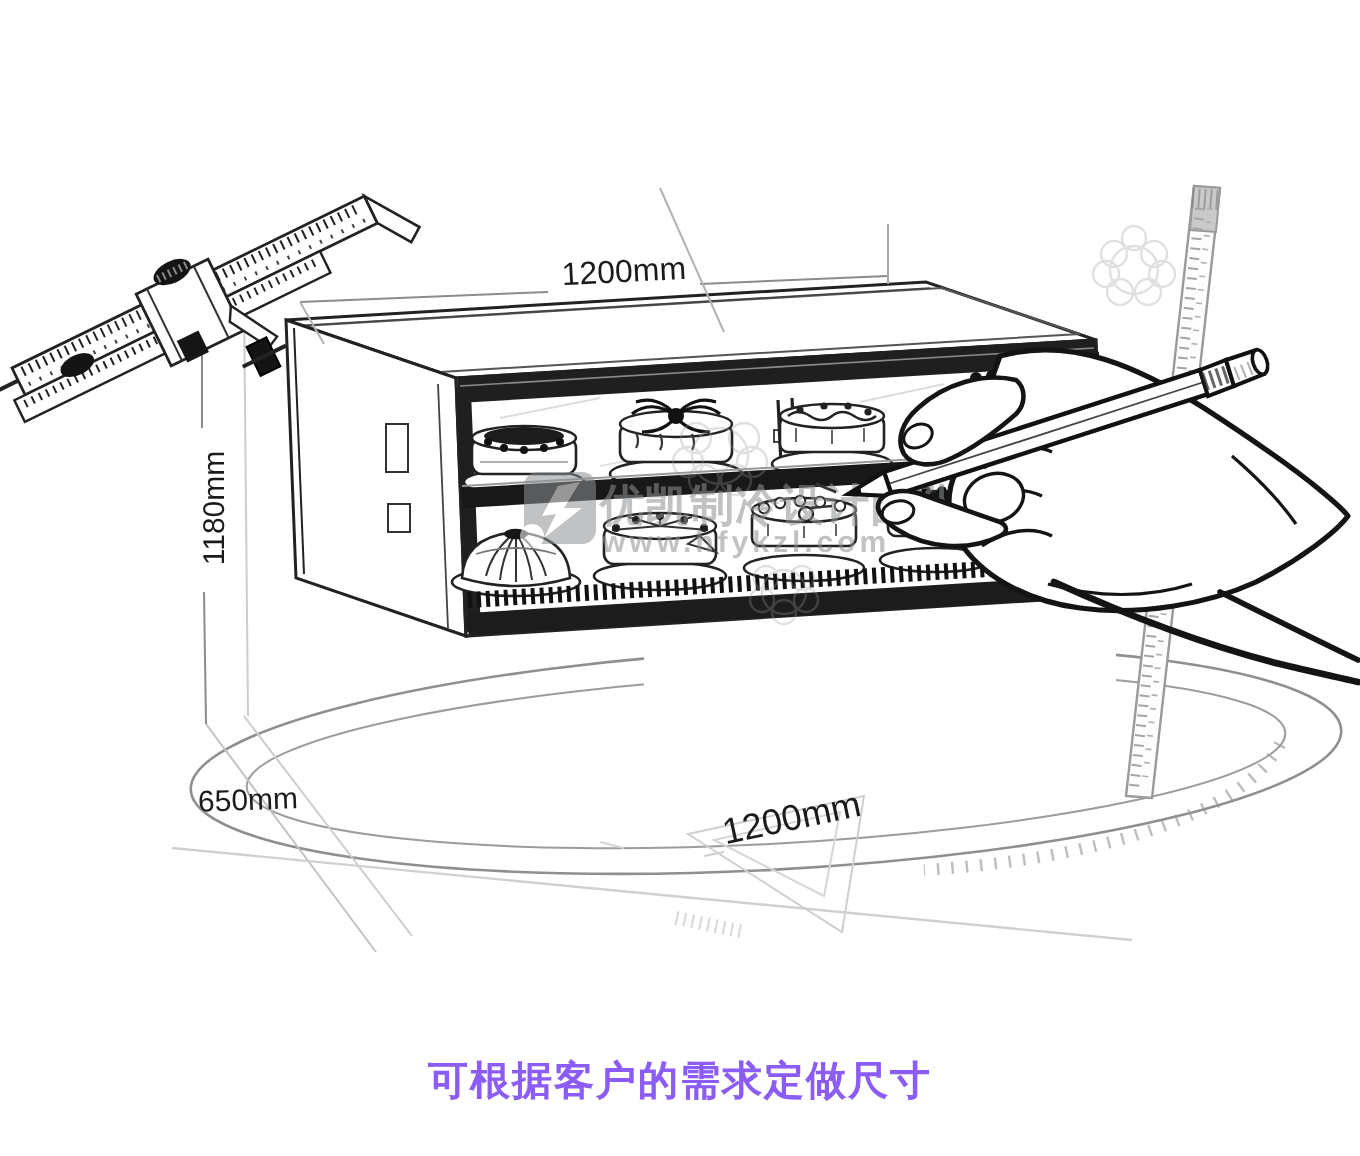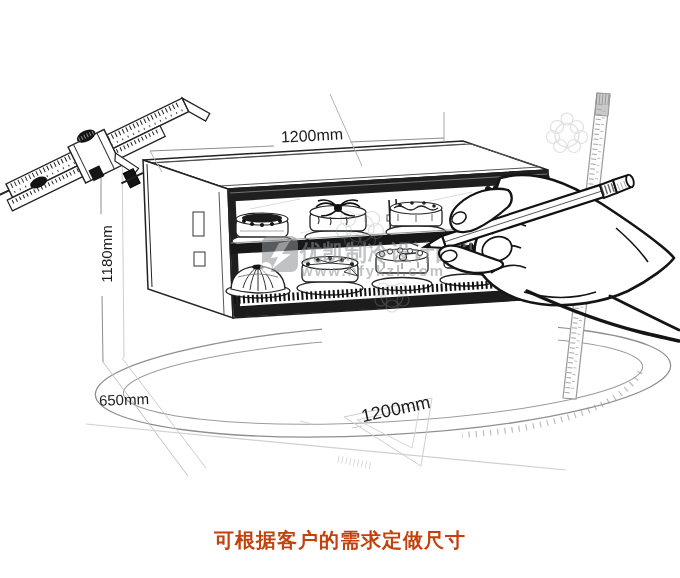--- a/index.html
+++ b/index.html
@@ -1,21 +1,21 @@
 <!DOCTYPE html>
 <html><head>
 <meta charset="utf-8">
 <style>
   html,body{margin:0;padding:0;background:#fff;}
   #stage{position:relative;width:680px;height:578px;background:#ffffff;overflow:hidden;
          font-family:"Liberation Sans",sans-serif;}
   #stage svg{position:absolute;left:0;top:0;}
   .dim-text{font-family:"Liberation Sans",sans-serif;fill:#1b1b1b;}
   #custom-note{position:absolute;left:0;top:527px;width:680px;text-align:center;
-               color:#c2410c;font-size:20px;font-weight:bold;letter-spacing:1px;
+               color:#8b5cf6;font-size:20px;font-weight:bold;letter-spacing:1px;
                font-family:"Liberation Sans",sans-serif;}
   .wm-text{font-weight:bold;fill:#8d9194;font-family:"Liberation Sans",sans-serif;}
 </style>
 </head>
 <body>
 
 <div id="stage">
 <svg width="680" height="578" viewBox="0 0 680 578">
 
   <g>

